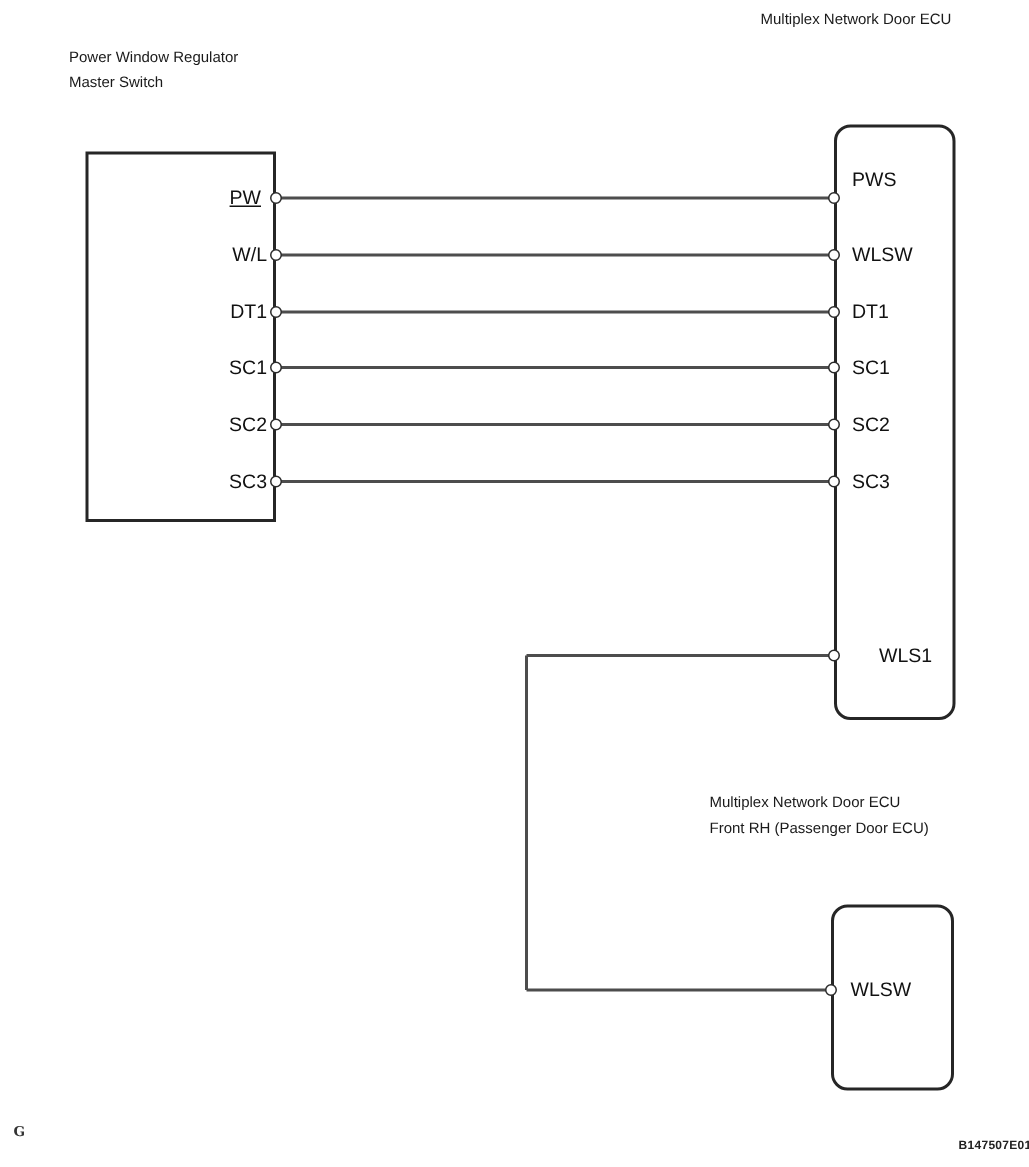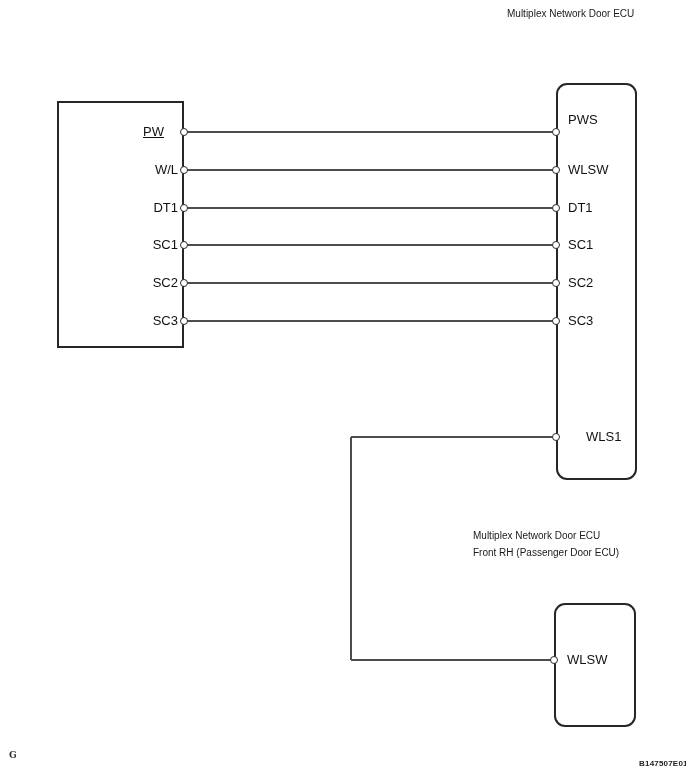--- a/index.html
+++ b/index.html
@@ -18,41 +18,45 @@
   .pin { position:absolute; font-size:13px; line-height:16px; white-space:nowrap; color:#111111; z-index:2; }
   .pin.right-align { width:60px; text-align:right; }
   .footer-code { position:absolute; left:639px; top:759px; font-size:8px; font-weight:bold; letter-spacing:0.2px; color:#222222; }
   .margin-mark { position:absolute; left:9px; top:750px; font-size:9px; font-weight:bold; font-family:"DejaVu Serif", serif; color:#333333; }
 </style>
 </head>
 <body>
 
 <div class="canvas">
 
+  <div class="title" style="left:46px; top:30px;">
+    <div>Power Window Regulator</div>
+    <div>Master Switch</div>
+  </div>
 
   <div class="title" style="left:507px; top:5px;">
     <div>Multiplex Network Door ECU</div>
   </div>
 
   <div class="title" style="left:473px; top:527px;">
     <div>Multiplex Network Door ECU</div>
     <div>Front RH (Passenger Door ECU)</div>
   </div>
 
   <div class="box" style="left:57px; top:101px; width:127px; height:247px;"></div>
 
   <div class="box round" style="left:556px; top:83px; width:81px; height:397px;"></div>
 
   <div class="box round" style="left:554px; top:603px; width:82px; height:124px;"></div>
 
   <div id="wire-layer">
       <div class="wire" style="left: 184px; top: 131px; width: 372px; height: 2px; background: rgb(77, 77, 77);"></div>
       <div class="dot" style="left: 180px; top: 128px;"></div>
       <div class="dot" style="left: 552px; top: 128px;"></div>
-      <div class="pin right-align" style="left: 104px; top: 124px; text-decoration: underline;">PW</div>
+      <div class="pin right-align" style="left: 114px; top: 124px; text-decoration: underline;">PW</div>
       <div class="pin" style="left: 568px; top: 112px;">PWS</div>
       <div class="wire" style="left: 184px; top: 169px; width: 372px; height: 2px; background: rgb(77, 77, 77);"></div>
       <div class="dot" style="left: 180px; top: 166px;"></div>
       <div class="dot" style="left: 552px; top: 166px;"></div>
       <div class="pin right-align" style="left: 118px; top: 162px;">W/L</div>
       <div class="pin" style="left: 568px; top: 162px;">WLSW</div>
       <div class="wire" style="left: 184px; top: 207px; width: 372px; height: 2px; background: rgb(77, 77, 77);"></div>
       <div class="dot" style="left: 180px; top: 204px;"></div>
       <div class="dot" style="left: 552px; top: 204px;"></div>
       <div class="pin right-align" style="left: 118px; top: 200px;">DT1</div>

